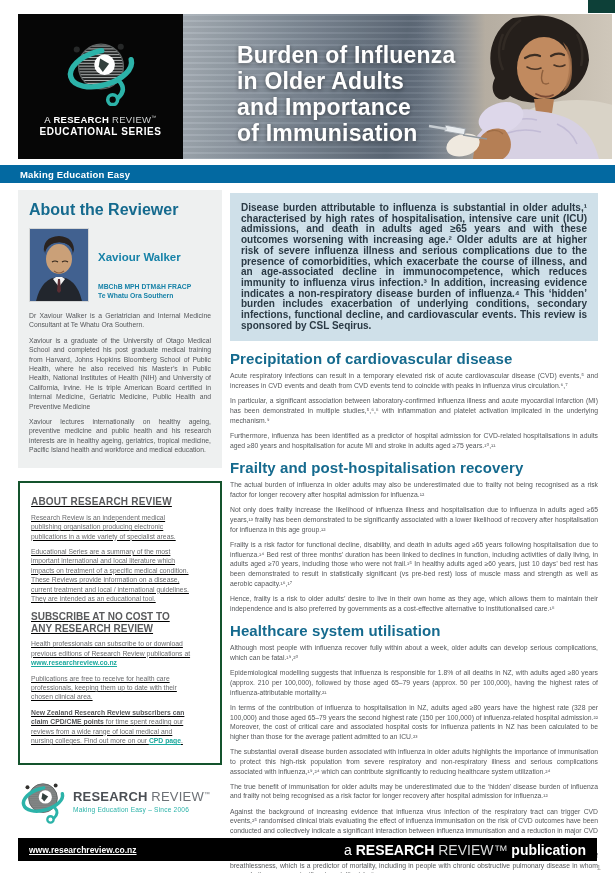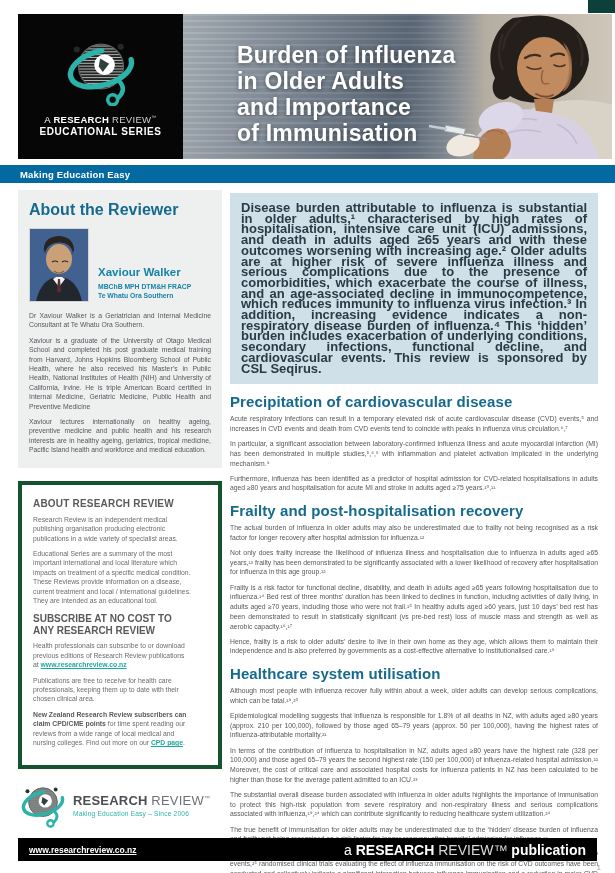--- a/index.html
+++ b/index.html
@@ -34,43 +34,43 @@
       color:#fff;font-size:9.5px;font-weight:bold;display:flex;align-items:center;padding-left:20px;
       box-sizing:border-box;letter-spacing:.2px;}
 
   
   .sidebar{position:absolute;left:18px;top:190px;width:204px;display:flex;flex-direction:column;gap:13px;}
   .reviewer-box{background:#eef0f0;padding:11px 11px 13px 11px;box-sizing:border-box;}
   .reviewer-heading{color:#156a8e;font-size:16px;font-weight:bold;margin:0 0 9px 0;}
   .reviewer-row{display:flex;gap:9px;align-items:flex-end;margin-bottom:9px;}
   .reviewer-photo{width:58px;height:72px;flex-shrink:0;border:1px solid #d4d6d6;box-sizing:content-box;}
   .reviewer-id{padding-bottom:2px;}
-  .reviewer-name{color:#1782a8;font-size:11.5px;font-weight:bold;margin-bottom:4px;}
+  .reviewer-name{color:#1782a8;font-size:11.5px;font-weight:bold;margin-bottom:19px;}
   .reviewer-creds,.reviewer-org{color:#1782a8;font-size:6.8px;font-weight:bold;line-height:1.35;}
   .side-p{color:#55575a;font-size:6.8px;line-height:9.4px;text-align:justify;margin:0 0 6px 0;}
   .side-p:last-child{margin-bottom:0;}
 
-  .about-box{background:#fff;border:4px solid #14532d;padding:11px 27px 12px 11px;box-sizing:border-box;}
+  .about-box{background:#fff;border:2px solid #14532d;padding:11px 27px 12px 11px;box-sizing:border-box;text-decoration:underline;}
   .about-heading{color:#595a5c;font-size:10px;font-weight:bold;letter-spacing:.2px;margin:2px 0 6px 0;}
   .about-p{color:#6b6c6e;font-size:6.8px;line-height:9.4px;margin:0 0 6px 0;}
   .subscribe-heading{color:#595a5c;font-size:10px;font-weight:bold;line-height:11.5px;margin:8px 0 5px 0;}
   .teal-link{color:#1ba99e;font-weight:bold;text-decoration:underline;cursor:pointer;}
   .bold-gray{font-weight:bold;color:#58595b;}
 
   .side-logo{display:flex;align-items:center;gap:7px;padding-left:2px;}
   .side-logo-text .brand{font-size:13px;color:#4b4f54;letter-spacing:.2px;}
   .side-logo-text .brand .bold{font-weight:bold;}
   .side-logo-text .brand .light{font-weight:normal;color:#6d7176;}
   .side-logo-text .brand sup{font-size:6px;color:#6d7176;}
   .side-logo-text .tagline{color:#2cb3a9;font-size:6.6px;margin-top:2px;letter-spacing:.2px;}
 
   
   .main{position:absolute;left:230px;top:193px;width:368px;}
   .intro-box{background:#cfe0e9;padding:10px 11px;box-sizing:border-box;margin-bottom:7px;}
-  .intro-text{color:#2b3a45;font-size:13px;font-weight:bold;line-height:10.7px;text-align:justify;margin:0;}
+  .intro-text{color:#2b3a45;font-size:10px;font-weight:bold;line-height:10.7px;text-align:justify;margin:0;}
   .section-heading{color:#156a8e;font-size:15px;font-weight:bold;margin:9px 0 4px 0;letter-spacing:.1px;}
   .body-p{color:#55575a;font-size:6.8px;line-height:9.7px;text-align:justify;margin:0 0 5.5px 0;}
 
   
   .footer-bar{position:absolute;left:18px;top:838px;width:579px;height:23px;background:#000;
       display:flex;align-items:center;justify-content:space-between;padding:0 11px;box-sizing:border-box;}
   .footer-url{color:#fff;font-size:8.5px;font-weight:bold;text-decoration:underline;cursor:pointer;}
   .footer-pub{color:#fff;font-size:14px;}
   .footer-pub .bold{font-weight:bold;}
   .footer-pub .light{font-weight:normal;color:#d8d9d9;}

